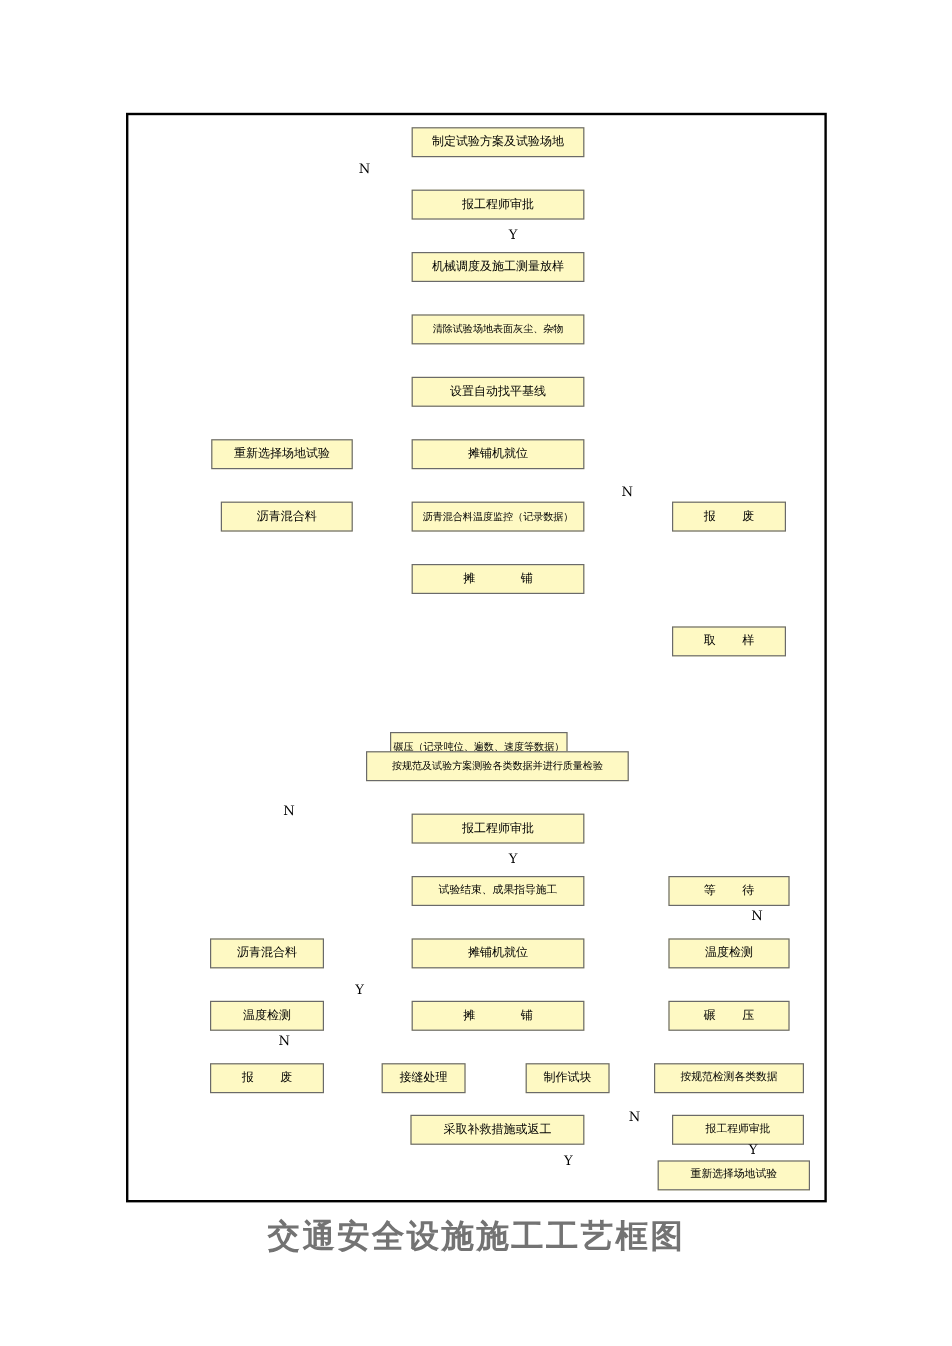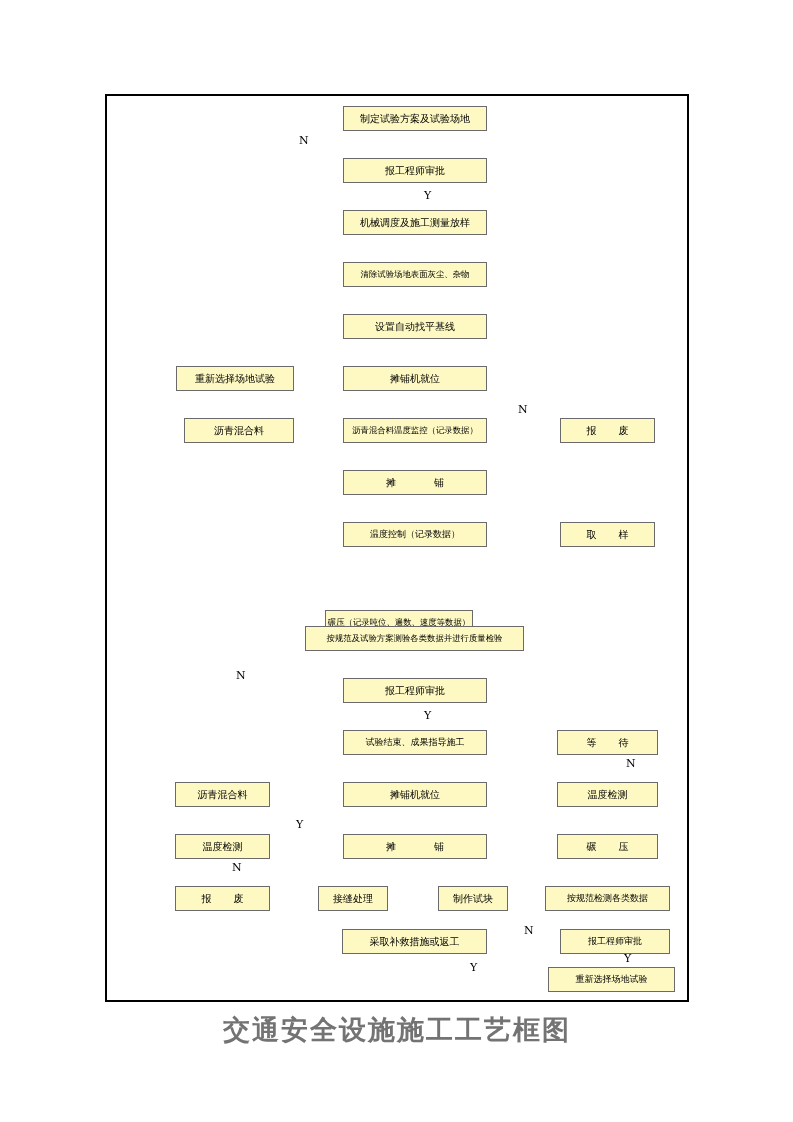--- a/index.html
+++ b/index.html
@@ -98,21 +98,20 @@
   <div class="node" style="left:343px;top:158px;width:144px;height:25px;">报工程师审批</div>
   <div class="node" style="left:343px;top:210px;width:144px;height:25px;">机械调度及施工测量放样</div>
   <div class="node tiny" style="left:343px;top:262px;width:144px;height:25px;">清除试验场地表面灰尘、杂物</div>
   <div class="node" style="left:343px;top:314px;width:144px;height:25px;">设置自动找平基线</div>
   <div class="node" style="left:343px;top:366px;width:144px;height:25px;">摊铺机就位</div>
   <div class="node" style="left:176px;top:366px;width:118px;height:25px;">重新选择场地试验</div>
   <div class="node" style="left:184px;top:418px;width:110px;height:25px;">沥青混合料</div>
   <div class="node tiny" style="left:343px;top:418px;width:144px;height:25px;">沥青混合料温度监控（记录数据）</div>
   <div class="node sp" style="left:560px;top:418px;width:95px;height:25px;">报　废</div>
   <div class="node sp" style="left:343px;top:470px;width:144px;height:25px;">摊　　铺</div>
-  <div class="node tight" style="left:343px;top:522px;width:144px;height:25px;">温度控制（记录数据）</div>
   <div class="node sp" style="left:560px;top:522px;width:95px;height:25px;">取　样</div>
   <div class="node tiny" style="left:325px;top:574px;width:148px;height:25px;margin-top:36px;">碾压（记录吨位、遍数、速度等数据）</div>
   <div class="node tiny" style="left:305px;top:626px;width:219px;height:25px;">按规范及试验方案测验各类数据并进行质量检验</div>
   <div class="node" style="left:343px;top:678px;width:144px;height:25px;">报工程师审批</div>
   <div class="node tight" style="left:343px;top:730px;width:144px;height:25px;">试验结束、成果指导施工</div>
   <div class="node sp" style="left:557px;top:730px;width:101px;height:25px;">等　待</div>
   <div class="node" style="left:175px;top:782px;width:95px;height:25px;">沥青混合料</div>
   <div class="node" style="left:343px;top:782px;width:144px;height:25px;">摊铺机就位</div>
   <div class="node" style="left:557px;top:782px;width:101px;height:25px;">温度检测</div>
   <div class="node" style="left:175px;top:834px;width:95px;height:25px;">温度检测</div>

